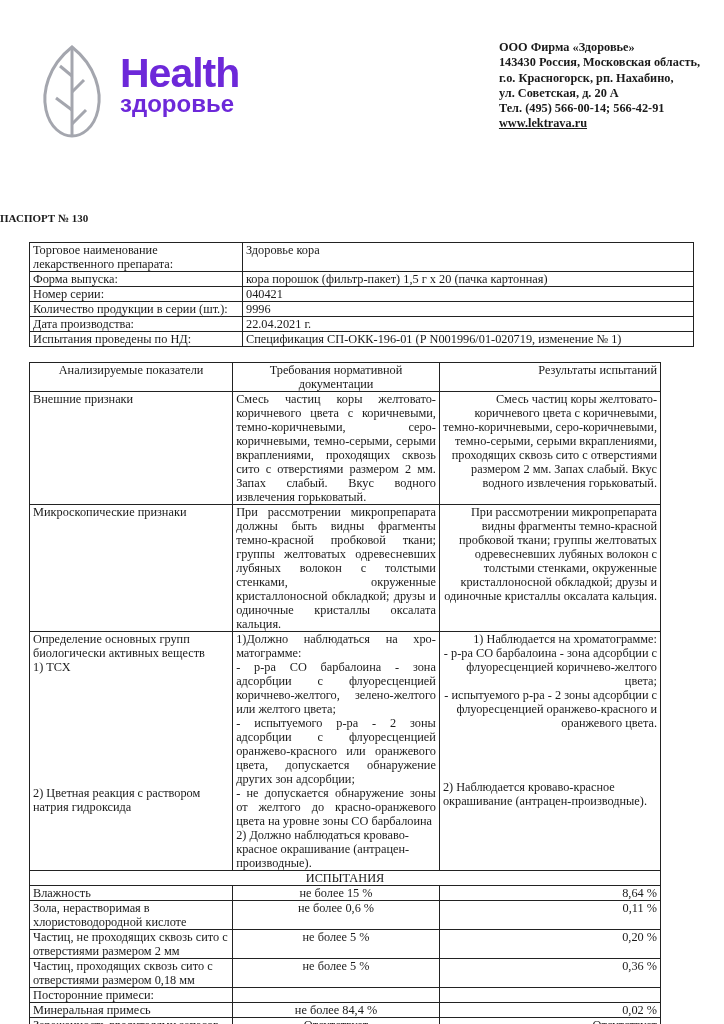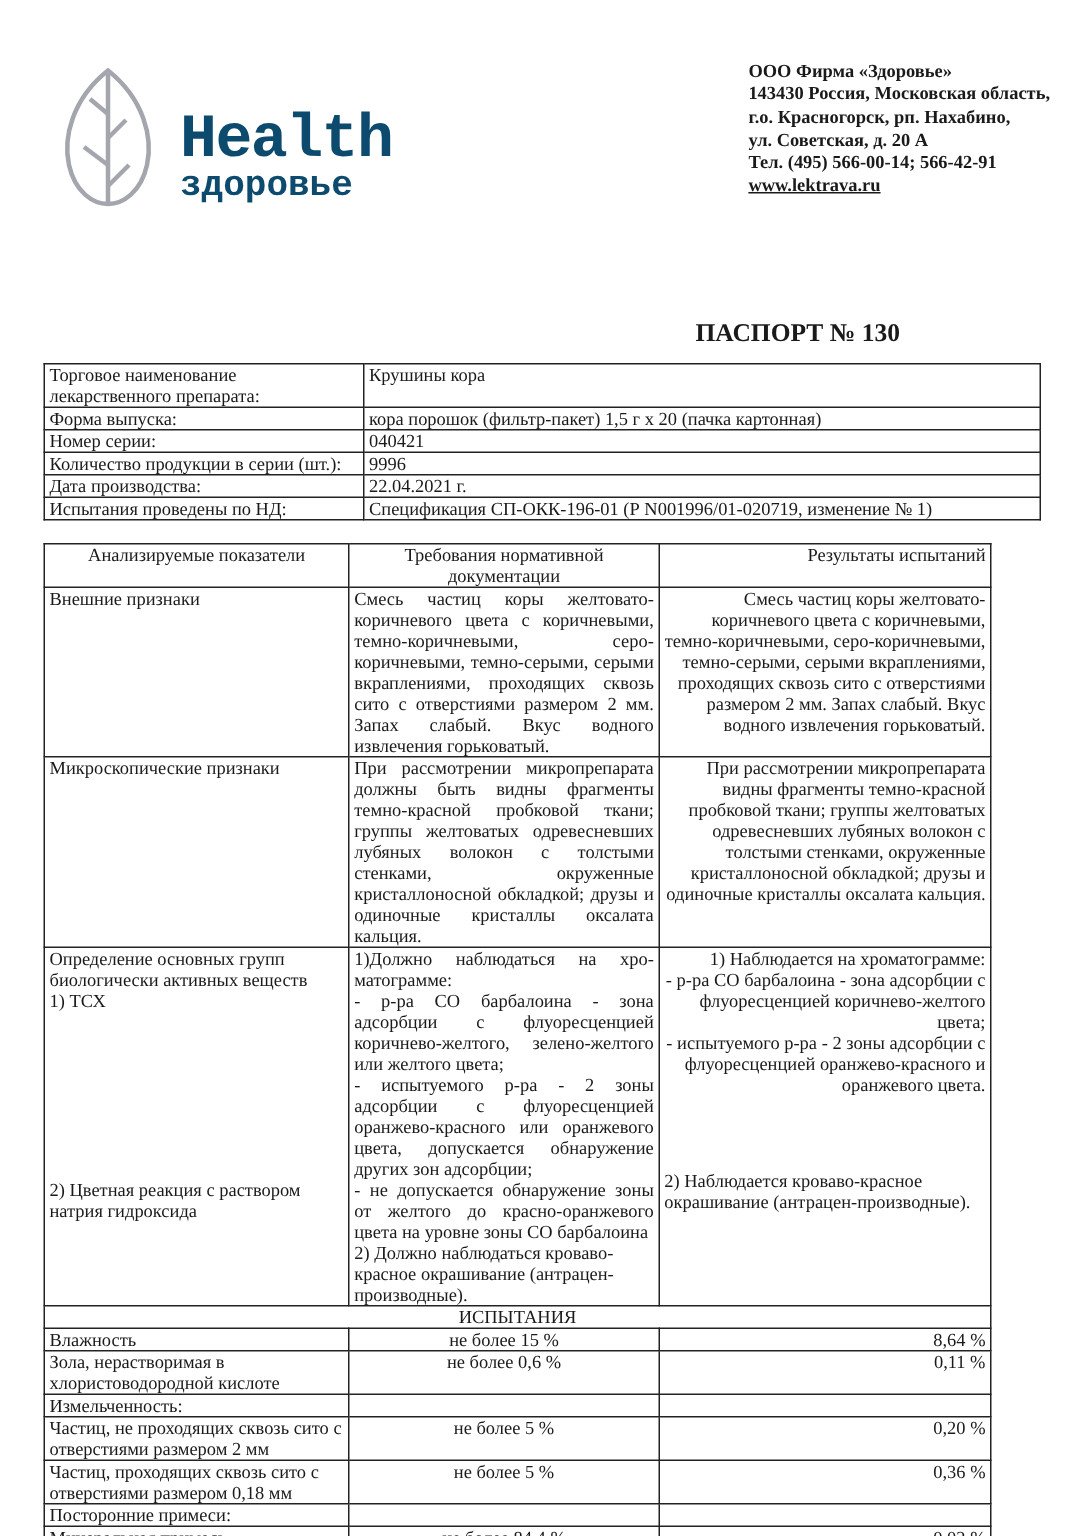--- a/index.html
+++ b/index.html
@@ -3,28 +3,28 @@
 <meta charset="utf-8">
 <style>
   html, body { margin: 0; padding: 0; background: #ffffff; }
   body {
     width: 724px; height: 1024px; position: relative; overflow: hidden;
     font-family: "Liberation Serif", "DejaVu Serif", serif;
     color: #1a1a1a;
   }
   .logo { position: absolute; left: 40px; top: 44px; width: 210px; height: 100px; }
   .logo svg { position: absolute; left: 0; top: 0; }
-  .logo-text { position: absolute; left: 80px; top: 30px; font-family: Liberation Mono, monospace; color: #0c4a6e; }
+  .logo-text { position: absolute; left: 80px; top: 9px; font-family: Liberation Sans, sans-serif; color: #6d28d9; }
   .logo-en { font-size: 41px; font-weight: bold; line-height: 40px; letter-spacing: -1px; }
   .logo-ru { font-size: 24px; font-weight: bold; line-height: 22px; margin-top: 0px; }
 
   .company { position: absolute; right: 24px; top: 40px; text-align: left; font-size: 12.3px; line-height: 15.3px; font-weight: bold; }
   .company .url { text-decoration: underline; }
 
-  .title { position: absolute; left: 0; width: 600px; top: 212px; text-align: right; font-weight: bold; font-size: 17px; }
+  .title { position: absolute; left: 0; width: 600px; top: 212px; text-align: left; font-weight: bold; font-size: 11px; }
 
   table { border-collapse: collapse; position: absolute; font-size: 12.3px; }
   td { border: 1px solid #222; padding: 0 3px; vertical-align: top; line-height: 14px; }
 
   .info { left: 29px; top: 242px; width: 665px; border-radius: 23px; }
   .info td.lbl { width: 206px; }
 
   .main { left: 29px; top: 362px; width: 632px; }
   .main td.c1 { width: 206px; }
   .main td.c2 { width: 212px; }
@@ -59,21 +59,21 @@
   <div>Тел. (495) 566-00-14; 566-42-91</div>
   <div class="url">www.lektrava.ru</div>
 </div>
 
 <div class="title">ПАСПОРТ № 130</div>
 
 <table class="info">
   <tbody>
       <tr>
     <td class="lbl" style="height:28px">Торговое наименование лекарственного препарата:</td>
-    <td>Крушины кора</td>
+    <td>Здоровье кора</td>
   </tr>
   <tr>
     <td class="lbl">Форма выпуска:</td>
     <td>кора порошок (фильтр-пакет) 1,5 г х 20 (пачка картонная)</td>
   </tr>
   <tr>
     <td class="lbl">Номер серии:</td>
     <td>040421</td>
   </tr>
   <tr>
@@ -137,25 +137,20 @@
     <td class="c1">Влажность</td>
     <td class="c2 center">не более 15 %</td>
     <td class="c3 center">8,64 %</td>
   </tr>
   <tr>
     <td class="c1">Зола, нерастворимая в хлористоводородной кислоте</td>
     <td class="c2 center">не более 0,6 %</td>
     <td class="c3 center">0,11 %</td>
   </tr>
   <tr>
-    <td class="c1">Измельченность:</td>
-    <td class="c2 center"></td>
-    <td class="c3 center"></td>
-  </tr>
-  <tr>
     <td class="c1">Частиц, не проходящих сквозь сито с отверстиями размером 2 мм</td>
     <td class="c2 center">не более 5 %</td>
     <td class="c3 center">0,20 %</td>
   </tr>
   <tr>
     <td class="c1">Частиц, проходящих сквозь сито с отверстиями размером 0,18 мм</td>
     <td class="c2 center">не более 5 %</td>
     <td class="c3 center">0,36 %</td>
   </tr>
   <tr>

